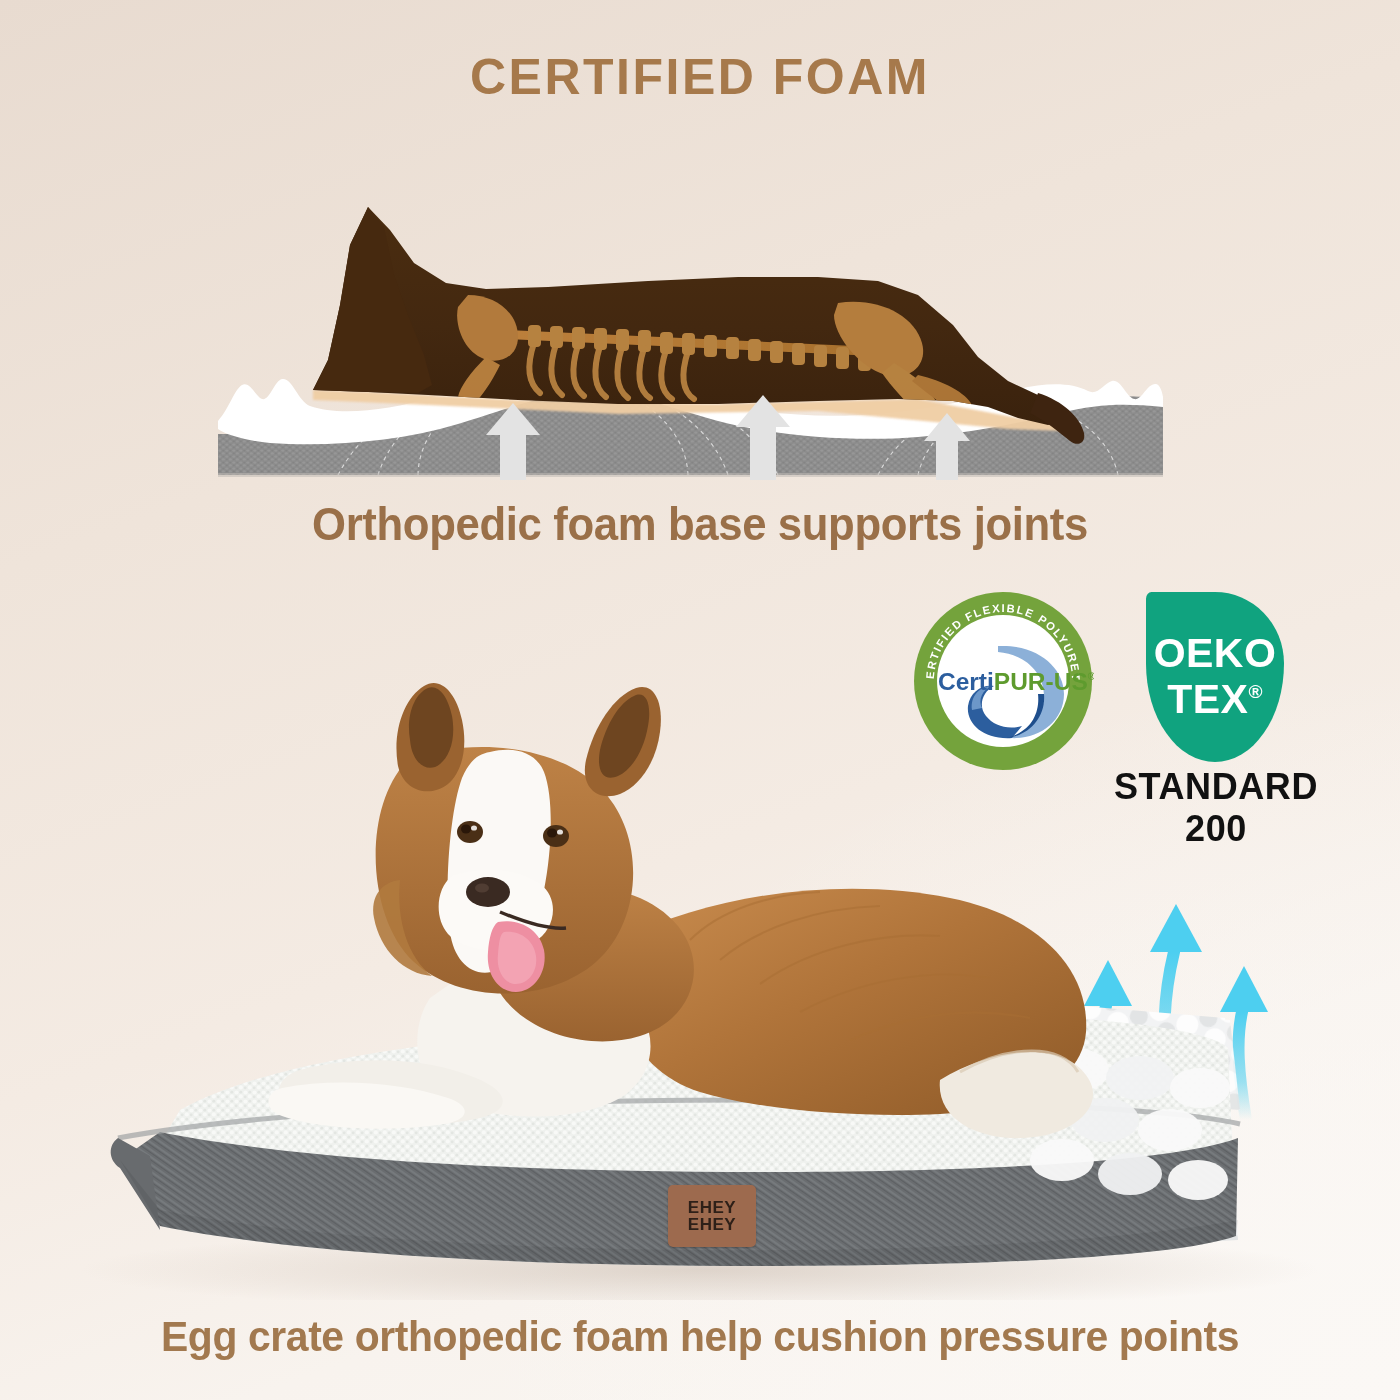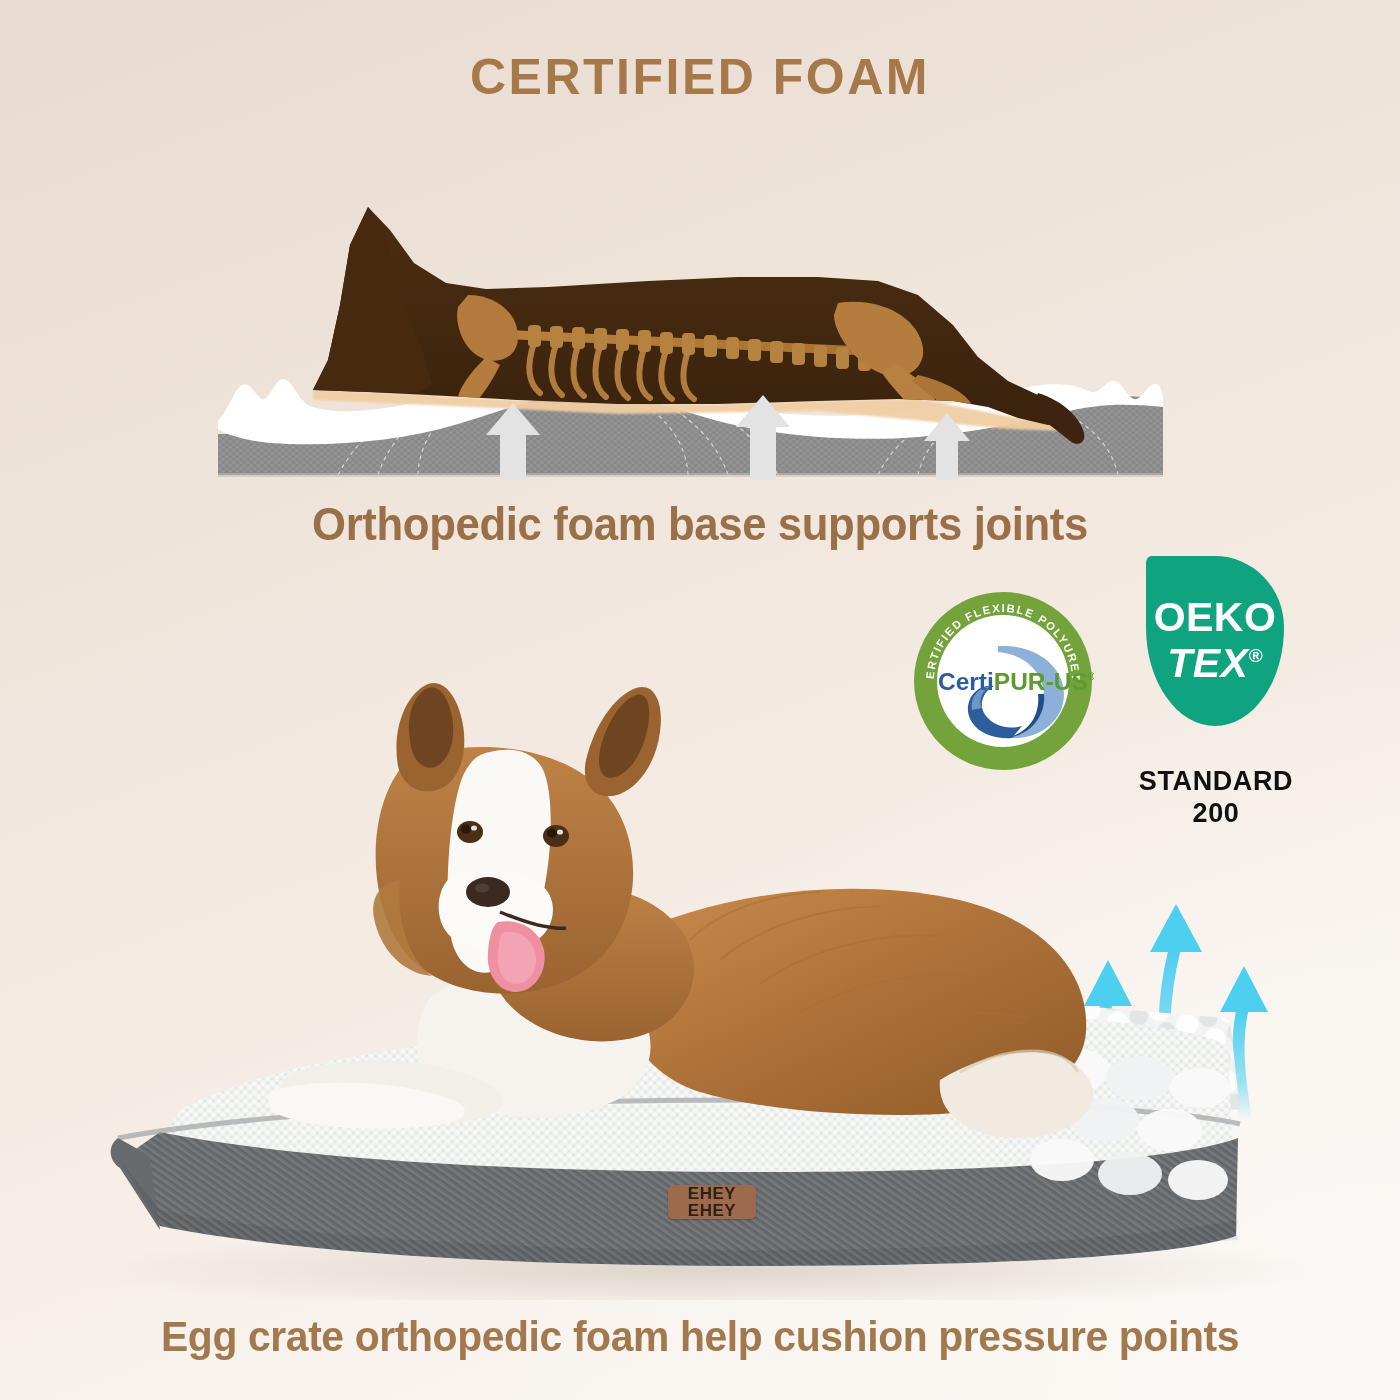--- a/index.html
+++ b/index.html
@@ -48,21 +48,21 @@
   }
   #diagram svg{ width:100%; height:100%; display:block; }
 
   
   #badge-certipur{
     position:absolute; left:912px; top:590px; width:182px; height:182px;
   }
   #badge-certipur svg{ width:100%; height:100%; }
 
   #badge-oeko{
-    position:absolute; left:1146px; top:556px; width:138px; height:170px;
+    position:absolute; left:1146px; top:592px; width:138px; height:170px;
   }
   #oeko-shape{
     width:138px; height:170px;
     background:#10A37F;
     border-radius:70px 70px 70px 8px;
     transform:rotate(0deg);
     display:flex; flex-direction:column;
     align-items:center; justify-content:center;
     position:relative;
   }
@@ -70,46 +70,46 @@
   #oeko-shape{
     border-radius: 50% 50% 50% 50% / 42% 42% 58% 58%;
     border-top-left-radius: 4%;
   }
   #oeko-line1{
     color:#fff; font-size:41px; font-weight:700; letter-spacing:0.5px;
     line-height:1.0;
   }
   #oeko-line2{
     color:#fff; font-size:41px; font-weight:700; letter-spacing:0.5px;
-    line-height:1.05; margin-top:4px;font-style:italic;
+    line-height:1.05; margin-top:4px;
   }
   #oeko-line2 .reg{ font-size:19px; vertical-align:super; }
   #oeko-std{
     position:absolute; left:1110px; top:766px; width:212px;
     text-align:center;
-    color:#111; font-weight:700; font-size:27px; letter-spacing:0.6px;
+    color:#111; font-weight:700; font-size:36px; letter-spacing:0.6px;
     line-height:1.18;
   }
 
   
   #airflow{
     position:absolute; left:1050px; top:820px; width:240px; height:300px;
   }
   #airflow svg{ width:100%; height:100%; }
 
   
   #scene{
     position:absolute; left:0; top:640px; width:1400px; height:660px;
   }
   #scene svg{ width:100%; height:100%; display:block; }
 
   
   #brand-tag{
     position:absolute; left:668px; top:1185px;
-    width:88px; height:34px;
+    width:88px; height:62px;
     background:#9D6A4E;
     border-radius:5px;
     display:flex; flex-direction:column;
     align-items:center; justify-content:center;
     box-shadow:0 1px 2px rgba(0,0,0,.25);
   }
   #brand-tag span{
     color:#2E2018; font-size:17px; font-weight:700;
     letter-spacing:0.5px; line-height:1.0;
     font-family:"Liberation Sans", sans-serif;

